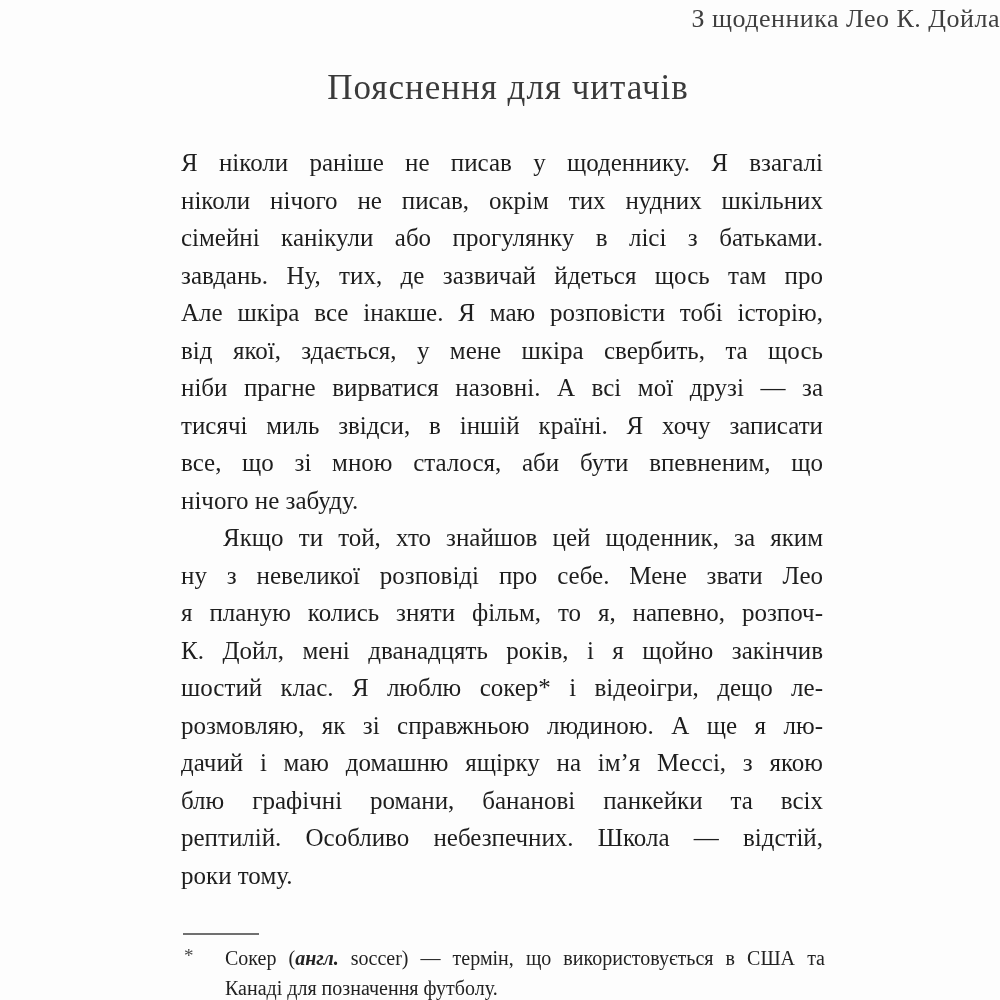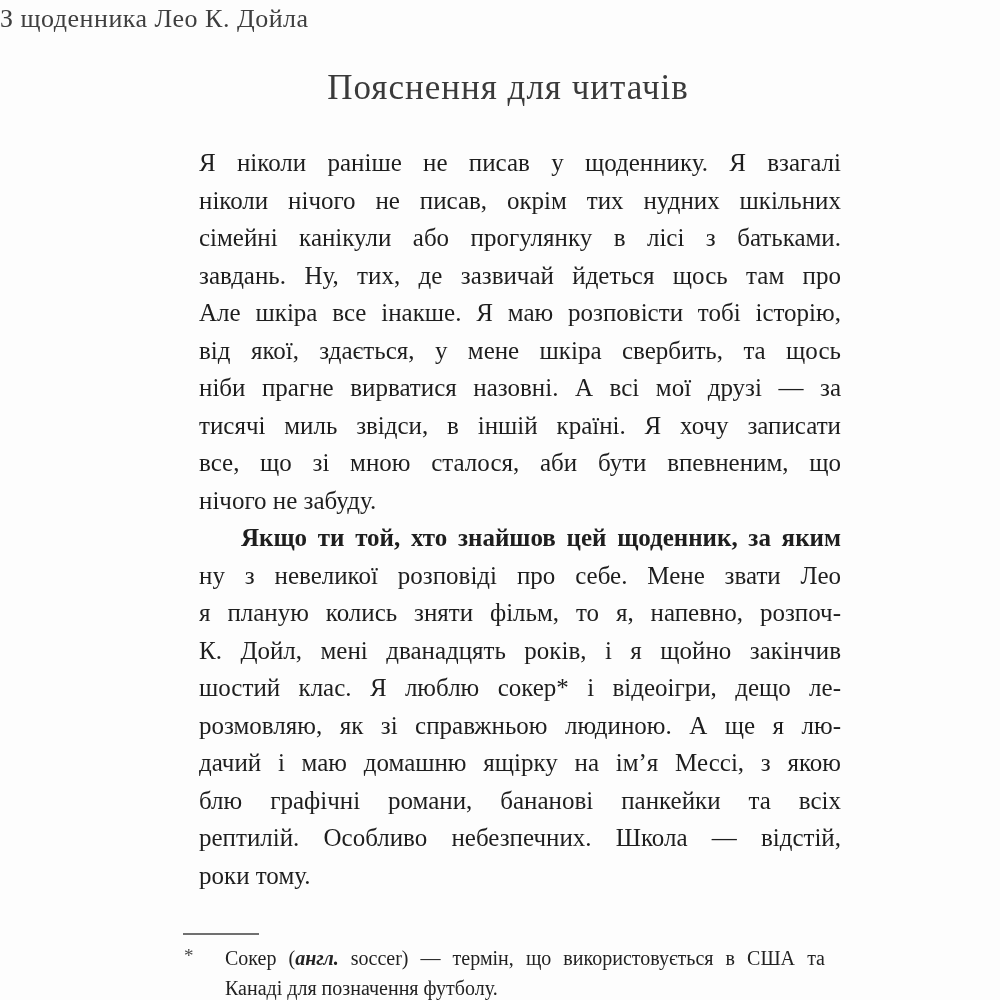--- a/index.html
+++ b/index.html
@@ -14,57 +14,56 @@
     background: #fdfdfd;
     font-family: "Liberation Serif", serif;
     color: #1e1e1e;
     overflow: hidden;
   }
   .running-head {
     position: absolute;
     top: 4px;
     left: 0;
     width: 100%;
-    text-align: left;
+    text-align: right;
     font-size: 26px;
     letter-spacing: 0.5px;
     color: #3f3f3f;
   }
   .chapter-title {
     position: absolute;
     top: 60px;
     left: 0;
     width: 100%;
     text-align: center;
     font-size: 35px;
     font-weight: normal;
     letter-spacing: 1px;
     color: #3a3a3a;
     margin: 8px;
   }
   .body-text {
     position: absolute;
     top: 144px;
-    left: 199px;
+    left: 181px;
     width: 642px;
     font-size: 25px;
     line-height: 37.5px;
   }
   .line {
     text-align: justify;
     text-align-last: justify;
     height: 37.5px;
     white-space: normal;
   }
   .line.flush {
     text-align-last: left;
   }
   .line.indent {
     text-indent: 42px;
-    font-weight: bold;
   }
   .footnote {
     position: absolute;
     top: 933px;
     left: 183px;
     width: 642px;
     color: #222222;
   }
   .fn-rule {
     width: 76px;

